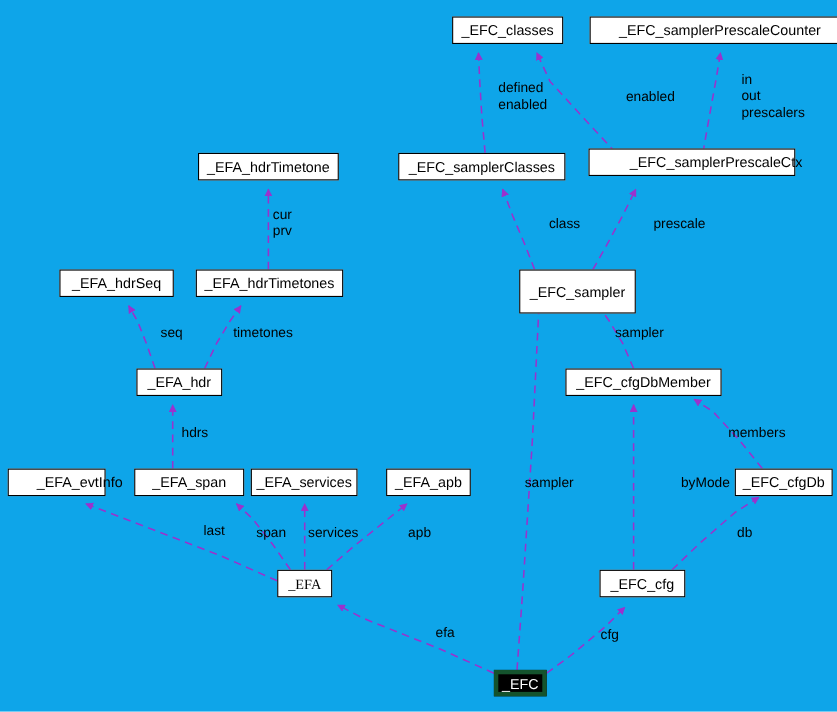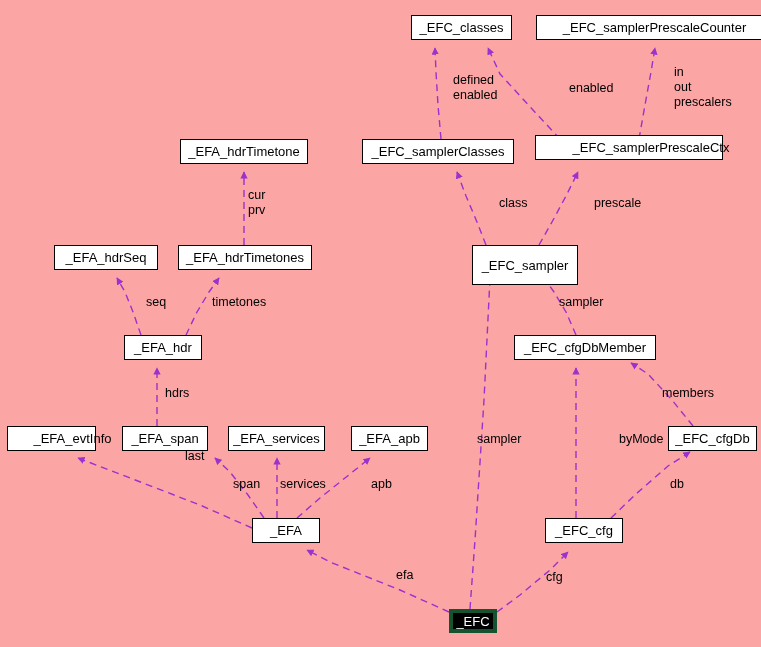--- a/index.html
+++ b/index.html
@@ -4,21 +4,21 @@
 <style>
   html, body {
     margin: 0;
     padding: 0;
     background: #ffffff;
   }
   #canvas {
     position: relative;
     width: 761px;
     height: 647px;
-    background: #fca5a5;
+    background: #0ea5e9;
     font-family: "Liberation Sans", sans-serif;
     overflow: hidden;
   }
   #edges {
     position: absolute;
     left: 0;
     top: 0;
     width: 761px;
     height: 647px;
     pointer-events: none;
@@ -111,45 +111,45 @@
       <div class="node" style="left: 536px; top: 15px; width: 237px; height: 25px;">_EFC_samplerPrescaleCounter</div>
       <div class="node" style="left: 180px; top: 139px; width: 128px; height: 25px;">_EFA_hdrTimetone</div>
       <div class="node" style="left: 362px; top: 139px; width: 152px; height: 25px;">_EFC_samplerClasses</div>
       <div class="node" style="left: 535px; top: 135px; width: 188px; height: 25px; padding-left: 44px;">_EFC_samplerPrescaleCtx</div>
       <div class="node" style="left: 54px; top: 245px; width: 104px; height: 25px;">_EFA_hdrSeq</div>
       <div class="node" style="left: 178px; top: 245px; width: 134px; height: 25px;">_EFA_hdrTimetones</div>
       <div class="node" style="left: 472px; top: 245px; width: 106px; height: 40px;">_EFC_sampler</div>
       <div class="node" style="left: 124px; top: 335px; width: 78px; height: 25px;">_EFA_hdr</div>
       <div class="node" style="left: 514px; top: 335px; width: 142px; height: 25px;">_EFC_cfgDbMember</div>
       <div class="node" style="left: 7px; top: 426px; width: 89px; height: 25px; padding-left: 42px;">_EFA_evtInfo</div>
-      <div class="node" style="left: 122px; top: 426px; width: 86px; height: 25px;">_EFA_span</div>
+      <div class="node" style="left: 122px; top: 426px; width: 100px; height: 25px;">_EFA_span</div>
       <div class="node" style="left: 228px; top: 426px; width: 97px; height: 25px;">_EFA_services</div>
       <div class="node" style="left: 351px; top: 426px; width: 77px; height: 25px;">_EFA_apb</div>
       <div class="node" style="left: 668px; top: 426px; width: 89px; height: 25px;">_EFC_cfgDb</div>
-      <div class="node" style="left: 252px; top: 518px; width: 68px; height: 25px;">_EFA</div>
+      <div class="node" style="left: 252px; top: 518px; width: 50px; height: 25px; font-family: Liberation Serif, serif;">_EFA</div>
       <div class="node" style="left: 545px; top: 518px; width: 78px; height: 25px;">_EFC_cfg</div>
       <div class="node focus" style="left: 449px; top: 609px; width: 48px; height: 24px;">_EFC</div>
     </div>
   <div id="labels">
       <div class="edge-label" style="left: 453px; top: 73px;">defined
 enabled</div>
       <div class="edge-label" style="left: 569px; top: 81px;">enabled</div>
       <div class="edge-label" style="left: 674px; top: 65px;">in
 out
 prescalers</div>
       <div class="edge-label" style="left: 248px; top: 188px;">cur
 prv</div>
       <div class="edge-label" style="left: 499px; top: 196px;">class</div>
       <div class="edge-label" style="left: 594px; top: 196px;">prescale</div>
       <div class="edge-label" style="left: 146px; top: 295px;">seq</div>
       <div class="edge-label" style="left: 212px; top: 295px;">timetones</div>
       <div class="edge-label" style="left: 559px; top: 295px;">sampler</div>
       <div class="edge-label" style="left: 165px; top: 386px;">hdrs</div>
       <div class="edge-label" style="left: 662px; top: 386px;">members</div>
-      <div class="edge-label" style="left: 165px; top: 449px; padding-left: 20px;">last</div>
+      <div class="edge-label" style="left: 165px; top: 475px; padding-left: 20px;">last</div>
       <div class="edge-label" style="left: 233px; top: 477px;">span</div>
       <div class="edge-label" style="left: 280px; top: 477px;">services</div>
       <div class="edge-label" style="left: 371px; top: 477px;">apb</div>
       <div class="edge-label" style="left: 584px; top: 432px; padding-left: 35px;">byMode</div>
       <div class="edge-label" style="left: 670px; top: 477px;">db</div>
       <div class="edge-label" style="left: 477px; top: 432px;">sampler</div>
       <div class="edge-label" style="left: 396px; top: 568px;">efa</div>
       <div class="edge-label" style="left: 546px; top: 570px;">cfg</div>
     </div>
 

